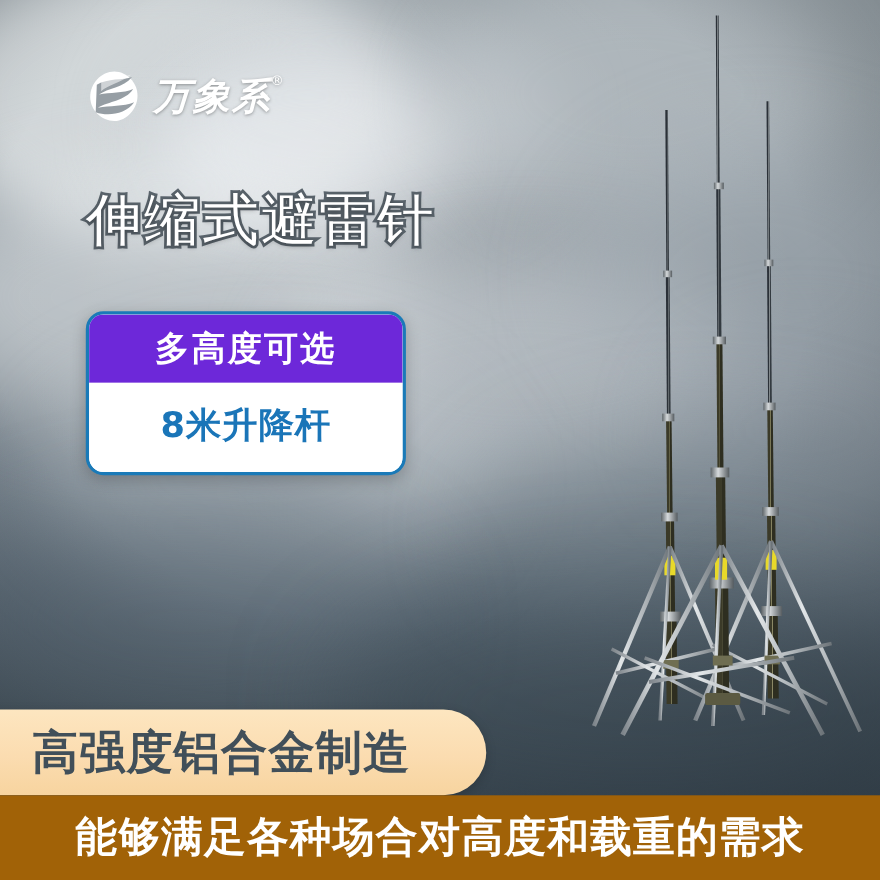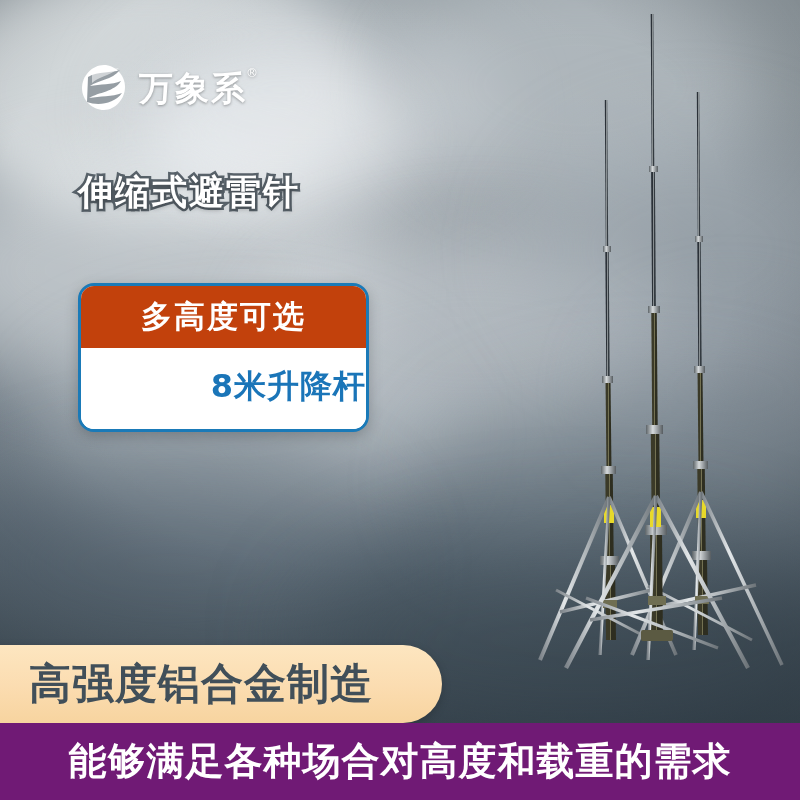--- a/index.html
+++ b/index.html
@@ -42,53 +42,53 @@
     background:radial-gradient(ellipse 85% 70% at 45% 32%,rgba(255,255,255,.10) 0%,rgba(0,0,0,0) 55%,rgba(20,28,36,.30) 100%);}
 
   
   .masts{position:absolute;left:0;top:0;width:800px;height:800px;}
 
   
   .logo{position:absolute;left:78px;top:62px;display:flex;align-items:center;gap:9px;}
   .logo-mark{width:52px;height:52px;position:relative;flex:0 0 auto;}
   .logo-text{position:relative;color:#fff;font-size:34px;font-weight:bold;letter-spacing:2px;
     font-family:"DejaVu Sans","Liberation Sans",sans-serif;line-height:1;white-space:nowrap;
-    text-shadow:0 1px 3px rgba(0,0,0,.35);}
+    text-shadow:0 1px 3px rgba(0,0,0,.35);font-style:italic;}
   .logo-reg{position:absolute;top:-4px;right:-13px;font-size:12px;font-weight:normal;}
 
   
   .headline{position:absolute;left:78px;top:172px;
-    font-size:35px;font-weight:bold;color:#ffffff;letter-spacing:2px;white-space:nowrap;
+    font-size:51px;font-weight:normal;color:#ffffff;letter-spacing:2px;white-space:nowrap;
     font-family:"DejaVu Sans","Liberation Sans",sans-serif;line-height:1.15;
     -webkit-text-stroke:5px #5a646c;
     paint-order:stroke fill;
     text-shadow:0 2px 5px rgba(0,0,0,.35);}
 
   
   .card{position:absolute;left:78px;top:283px;width:285px;
     border:3px solid #1a7ab8;border-radius:16px;overflow:hidden;
     background:#ffffff;box-shadow:0 4px 14px rgba(0,0,0,.22);}
-  .card-head{background:#c2410c;height:62px;display:flex;align-items:center;justify-content:center;}
+  .card-head{background:#6d28d9;height:62px;display:flex;align-items:center;justify-content:center;}
   .card-head-text{color:#fff;font-size:31px;font-weight:bold;letter-spacing:2px;
     font-family:"DejaVu Sans","Liberation Sans",sans-serif;}
-  .card-body{background:#fff;padding:16px 0 20px;display:flex;flex-direction:column;align-items:flex-end;gap:5px;}
+  .card-body{background:#fff;padding:16px 0 20px;display:flex;flex-direction:column;align-items:center;gap:5px;}
   .card-item{color:#1a75b8;font-size:32px;font-weight:bold;letter-spacing:1px;line-height:1.42;
     font-family:"DejaVu Sans","Liberation Sans",sans-serif;white-space:nowrap;}
 
   
   .banner-cream{position:absolute;left:-20px;top:645px;width:462px;height:78px;
     background:linear-gradient(180deg,#fde6c0 0%,#fbdcb0 55%,#f7d49f 100%);
     border-radius:0 42px 42px 0;display:flex;align-items:center;
     box-shadow:0 3px 10px rgba(0,0,0,.18);}
   .banner-cream-text{margin-left:49px;color:#414f59;font-size:42px;font-weight:bold;letter-spacing:1px;
     font-family:"DejaVu Sans","Liberation Sans",sans-serif;white-space:nowrap;}
 
   
   .banner-blue{position:absolute;left:0;top:723px;width:800px;height:77px;
-    background:#701a75;display:flex;align-items:center;justify-content:center;}
+    background:#a16207;display:flex;align-items:center;justify-content:center;}
   .banner-blue-text{color:#fff;font-size:38px;font-weight:bold;letter-spacing:1px;
     font-family:"DejaVu Sans","Liberation Sans",sans-serif;white-space:nowrap;}
 </style>
 </head>
 <body>
 
 <div id="poster">
 
   <div class="sky">
     <div class="cloud c1"></div>

